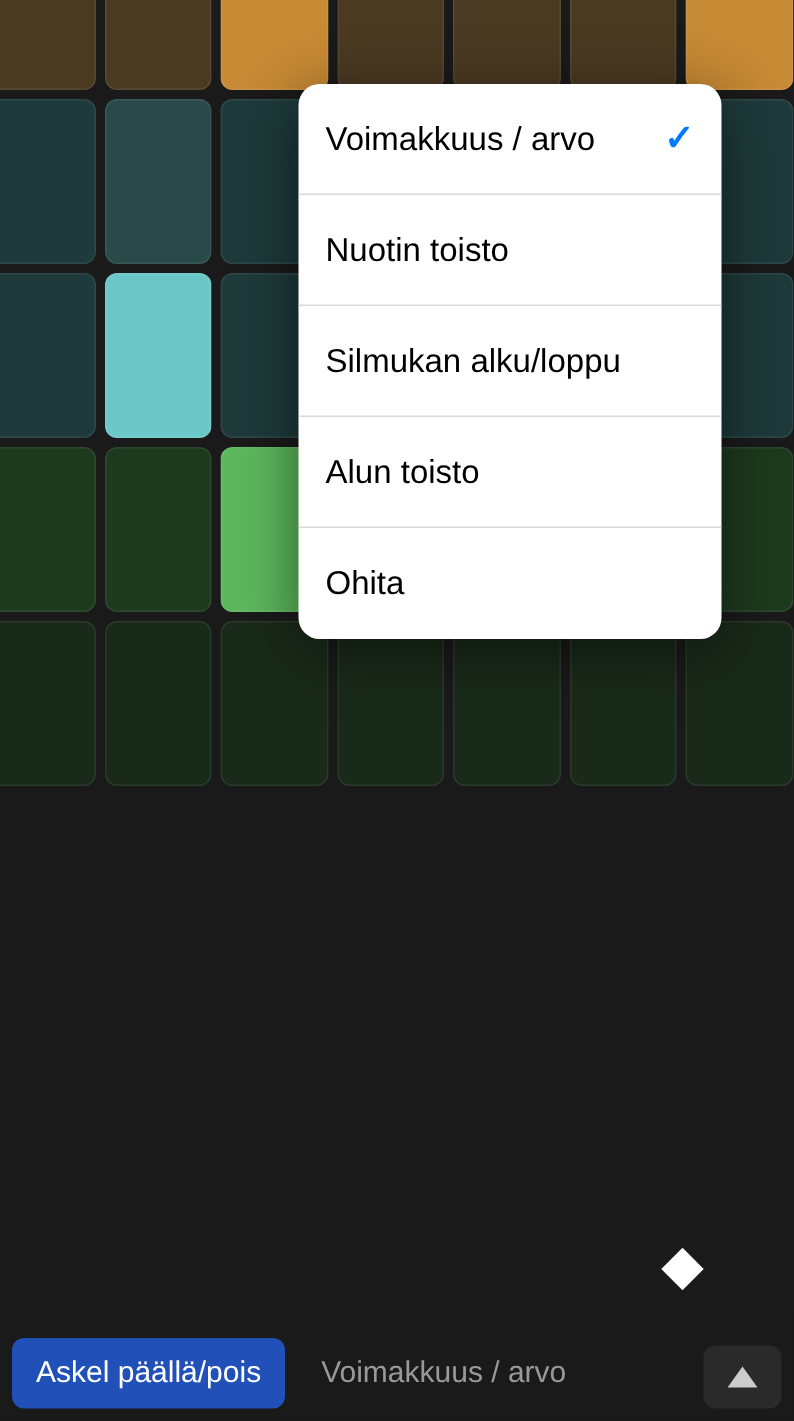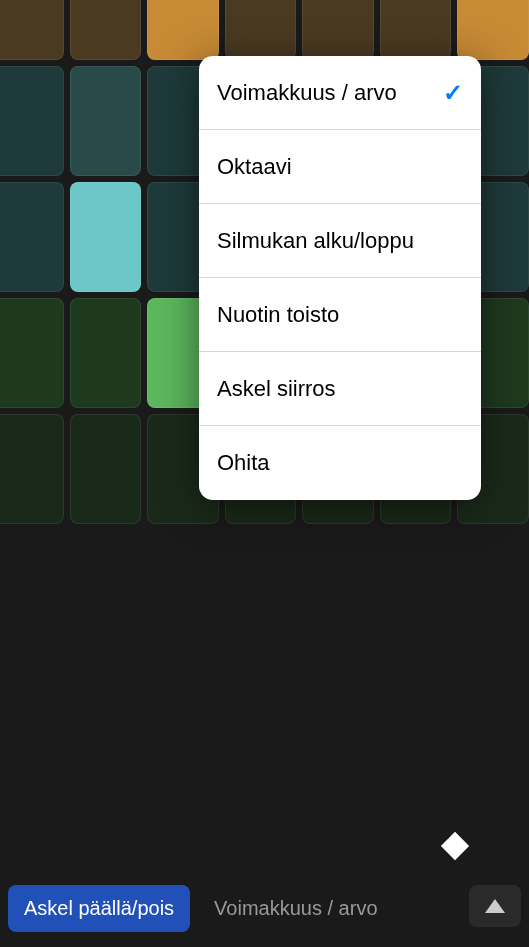--- a/index.html
+++ b/index.html
@@ -103,21 +103,21 @@
     }
     
     .bottom-bar {
       position: absolute;
       bottom: 0;
       left: 0;
       width: 100%;
       height: 70px;
       background: #1a1a1a;
       display: flex;
-      align-items: flex-start;
+      align-items: flex-end;
       padding: 8px;
       gap: 8px;
     }
     
     .btn-primary {
       background: #2050b8;
       color: #fff;
       padding: 12px 16px;
       border-radius: 8px;
       font-size: 20px;
@@ -207,30 +207,27 @@
   </div>
 </div>
 
 <div class="popover-wrapper">
   <div class="popover">
     <div class="menu-item">
       <span>Voimakkuus / arvo</span>
       <span class="checkmark">✓</span>
     </div>
     <div class="menu-item">
-      <span>Oktaavi</span>
+      <span>Nuotin toisto</span>
     </div>
     <div class="menu-item">
       <span>Silmukan alku/loppu</span>
     </div>
     <div class="menu-item">
-      <span>Nuotin toisto</span>
-    </div>
-    <div class="menu-item">
-      <span>Askel siirros</span>
+      <span>Alun toisto</span>
     </div>
     <div class="menu-item">
       <span>Ohita</span>
     </div>
   </div>
   <div class="popover-tail"></div>
 </div>
 
 <div class="bottom-bar">
   <button class="btn-primary">Askel päällä/pois</button>

